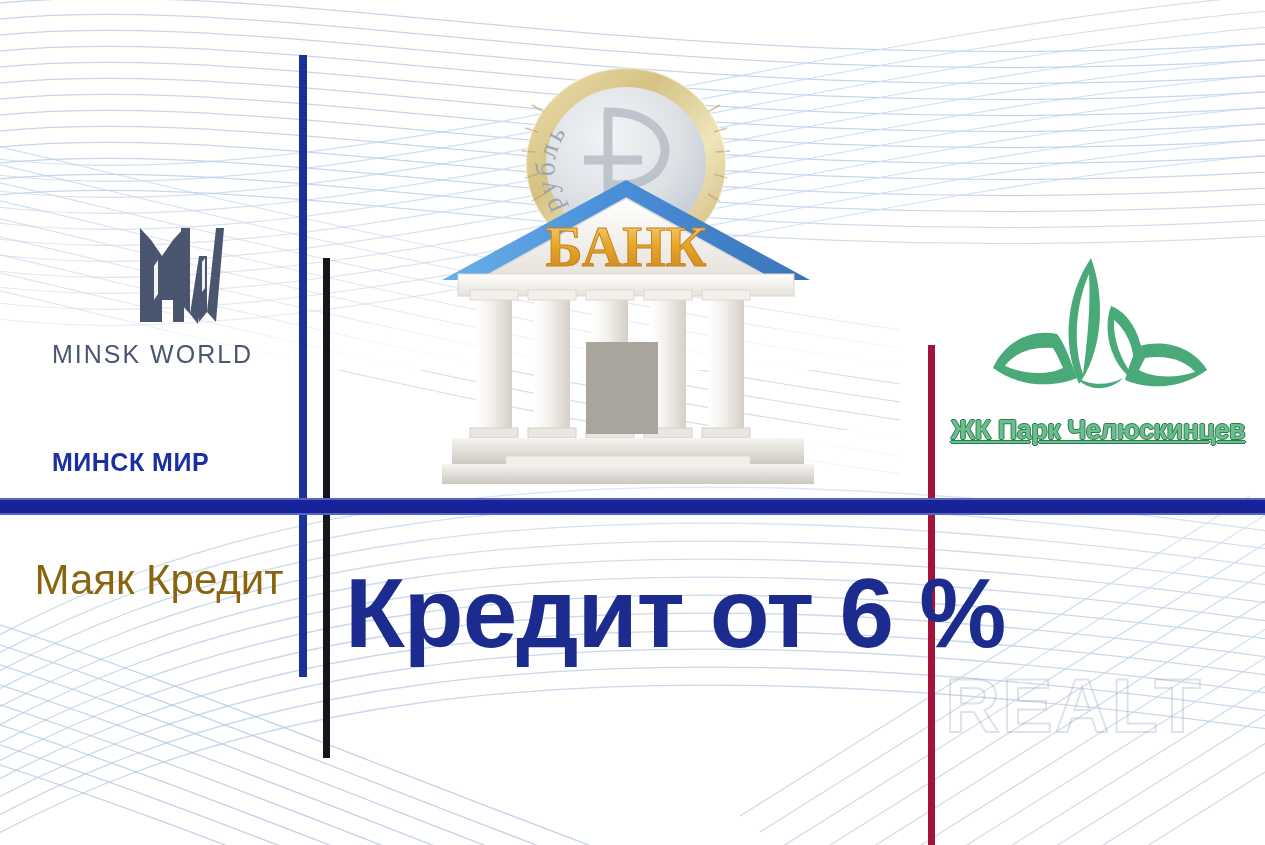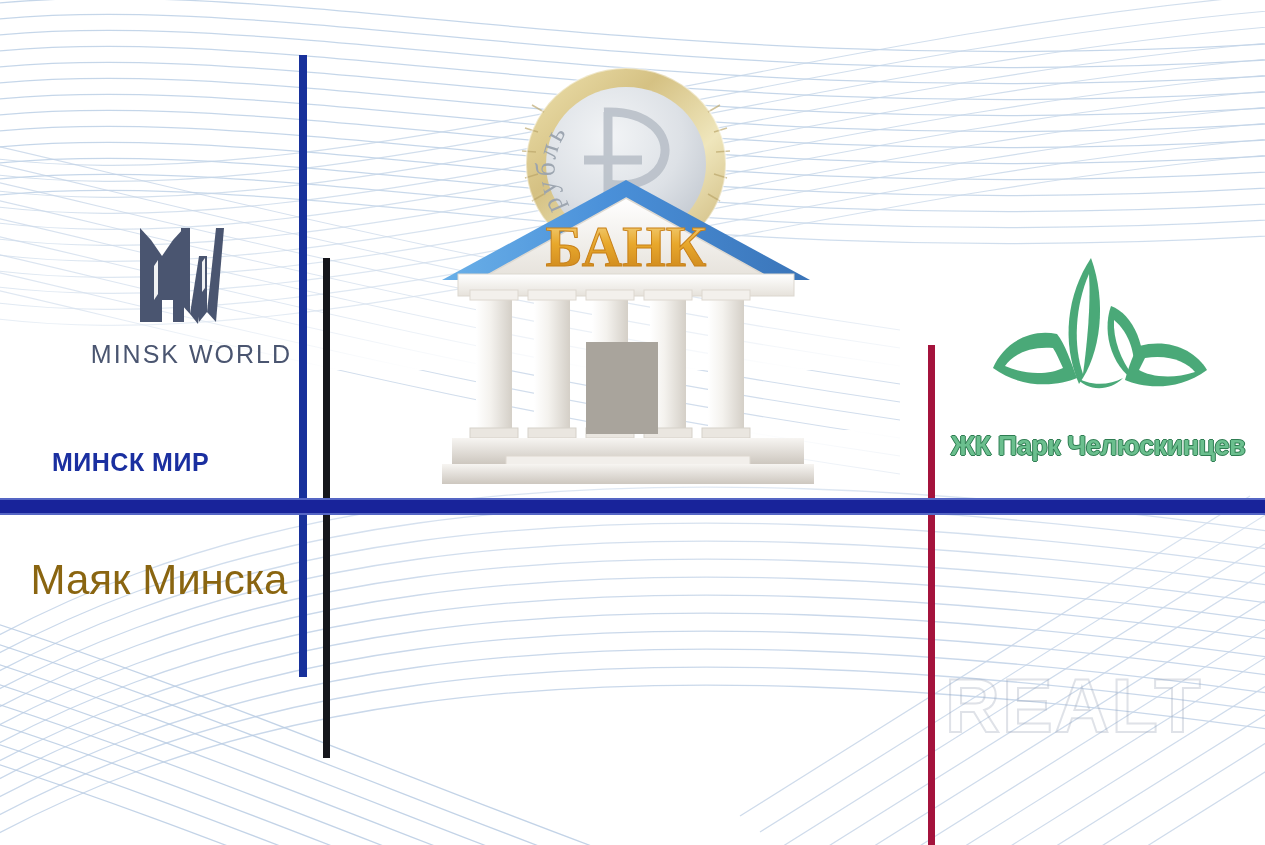--- a/index.html
+++ b/index.html
@@ -81,21 +81,21 @@
     border-top: 2px solid #5566c4;
     border-bottom: 2px solid #5566c4;
   }
 
   
   #brand-minsk-world {
     position: absolute;
     left: 52px;
     top: 222px;
     width: 240px;
-    text-align: right;
+    text-align: left;
   }
   #mw-mark { display: block; margin: 0 auto; }
   #mw-wordmark {
     margin-top: 10px;
     font-size: 25px;
     font-weight: 400;
     letter-spacing: 2.0px;
     color: #4a5570;
     font-family: "Liberation Sans", sans-serif;
     white-space: nowrap;
@@ -128,30 +128,31 @@
   
   #brand-park {
     position: absolute;
     left: 938px;
     top: 250px;
     width: 320px;
     text-align: center;
   }
   #park-leaf { display: block; margin: 0 auto; }
   #park-label {
-    margin-top: 16px;
+    margin-top: 0;
     font-size: 27px;
     font-weight: 700;
     color: #6bbf8e;
     text-shadow:
        1px 0 0 #2e7d52, -1px 0 0 #2e7d52,
        0 1px 0 #2e7d52, 0 -1px 0 #2e7d52;
     font-family: "Liberation Sans", sans-serif;
     white-space: nowrap;
     letter-spacing: -0.5px;
+    text-decoration: underline;
   }
 
   
   #headline {
     position: absolute;
     left: 345px;
     top: 562px;
     width: 580px;
     font-size: 98px;
     font-weight: 700;
@@ -327,21 +328,21 @@
       <g fill="#ffffff" opacity="0.92">
         <polygon points="36,44 40,38 40,72 36,78"></polygon>
         <polygon points="84,40 87,36 87,66 84,70"></polygon>
       </g>
     </svg>
     <div id="mw-wordmark">MINSK WORLD</div>
   </div>
 
   <div id="brand-minsk-mir">МИНСК МИР</div>
 
-  <div id="brand-mayak">Маяк Минска</div>
+  <div id="brand-mayak">Маяк Кредит</div>
 
   <div id="brand-park">
     <svg id="park-leaf" width="230" height="165" viewBox="0 0 230 165">
       <g fill="#4aa978">
 
         <path d="M108,8 C 84,44 78,92 96,134 C 118,104 124,52 108,8 Z"></path>
 
         <path d="M106,24 C 92,56 90,96 100,124 C 104,94 108,56 106,24 Z" fill="#ffffff"></path>
 
         <path d="M128,56 C 150,64 166,98 158,134 C 130,122 118,84 128,56 Z"></path>
@@ -352,20 +353,21 @@
 
         <path d="M74,84 C 46,78 20,94 10,118 C 40,140 76,136 94,128 C 88,112 82,94 74,84 Z"></path>
         <path d="M70,98 C 48,96 30,104 22,116 C 44,126 68,124 80,118 C 76,110 74,104 70,98 Z" fill="#ffffff"></path>
 
         <path d="M92,126 C 104,136 126,136 140,128 C 126,142 104,142 92,126 Z"></path>
       </g>
     </svg>
     <div id="park-label">ЖК Парк Челюскинцев</div>
   </div>
 
+  <div id="headline">Кредит от 6 %</div>
 
   <div id="bank-illustration">
     <svg id="bank-svg" viewBox="0 0 420 440">
       <defs>
         <linearGradient id="coinRim" x1="0" y1="0" x2="1" y2="1">
           <stop offset="0%" stop-color="#efe3b0"></stop>
           <stop offset="35%" stop-color="#d5c183"></stop>
           <stop offset="65%" stop-color="#efe6bc"></stop>
           <stop offset="100%" stop-color="#c9b273"></stop>
         </linearGradient>

